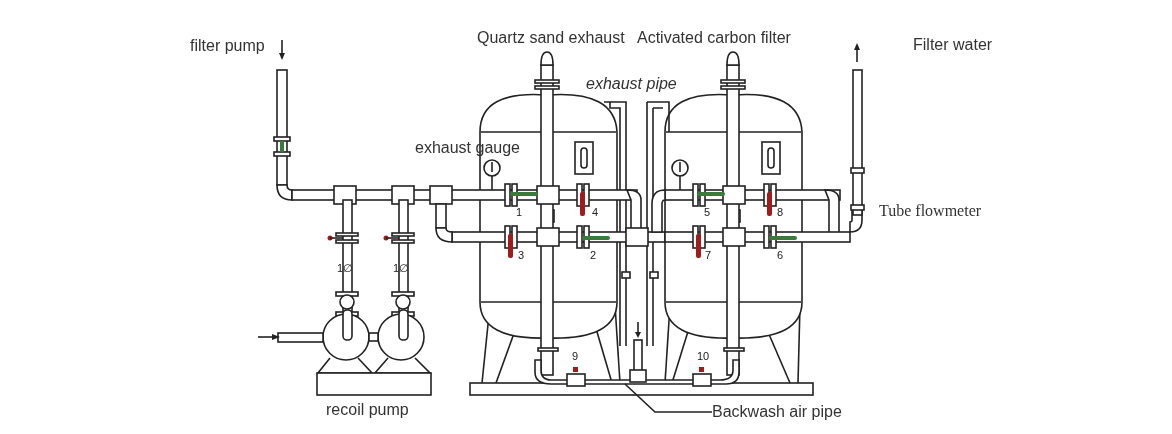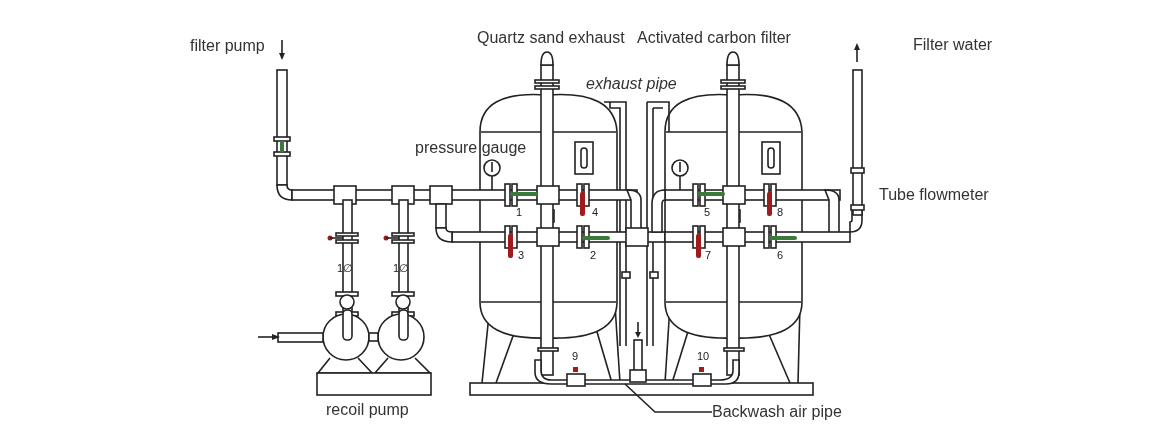--- a/index.html
+++ b/index.html
@@ -206,16 +206,16 @@
     <polyline class="ln" points="388,358 375,373 430,373 415,358"></polyline>
     <rect class="p" x="317" y="373" width="114" height="22"></rect>
   </g>
 </svg>
 
 <div class="lbl" style="left:190px;top:37px;text-align:right;">filter pump</div>
 <div class="lbl" style="left:477px;top:29px;">Quartz sand exhaust</div>
 <div class="lbl" style="left:637px;top:29px;">Activated carbon filter</div>
 <div class="lbl" style="left:913px;top:23px;margin-top:13px;">Filter water</div>
 <div class="lbl" style="left:586px;top:75px;font-style:italic;">exhaust pipe</div>
-<div class="lbl" style="left:415px;top:139px;">pressure gauge</div>
-<div class="lbl" style="left:879px;top:186px;">Tube flowmeter</div>
+<div class="lbl" style="left:415px;top:139px;">exhaust gauge</div>
+<div class="lbl" style="left:879px;top:202px;font-family:Liberation Serif, serif;">Tube flowmeter</div>
 <div class="lbl" style="left:326px;top:401px;">recoil pump</div>
 <div class="lbl" style="left:712px;top:403px;text-align:center;">Backwash air pipe</div>
 
 </body></html>

